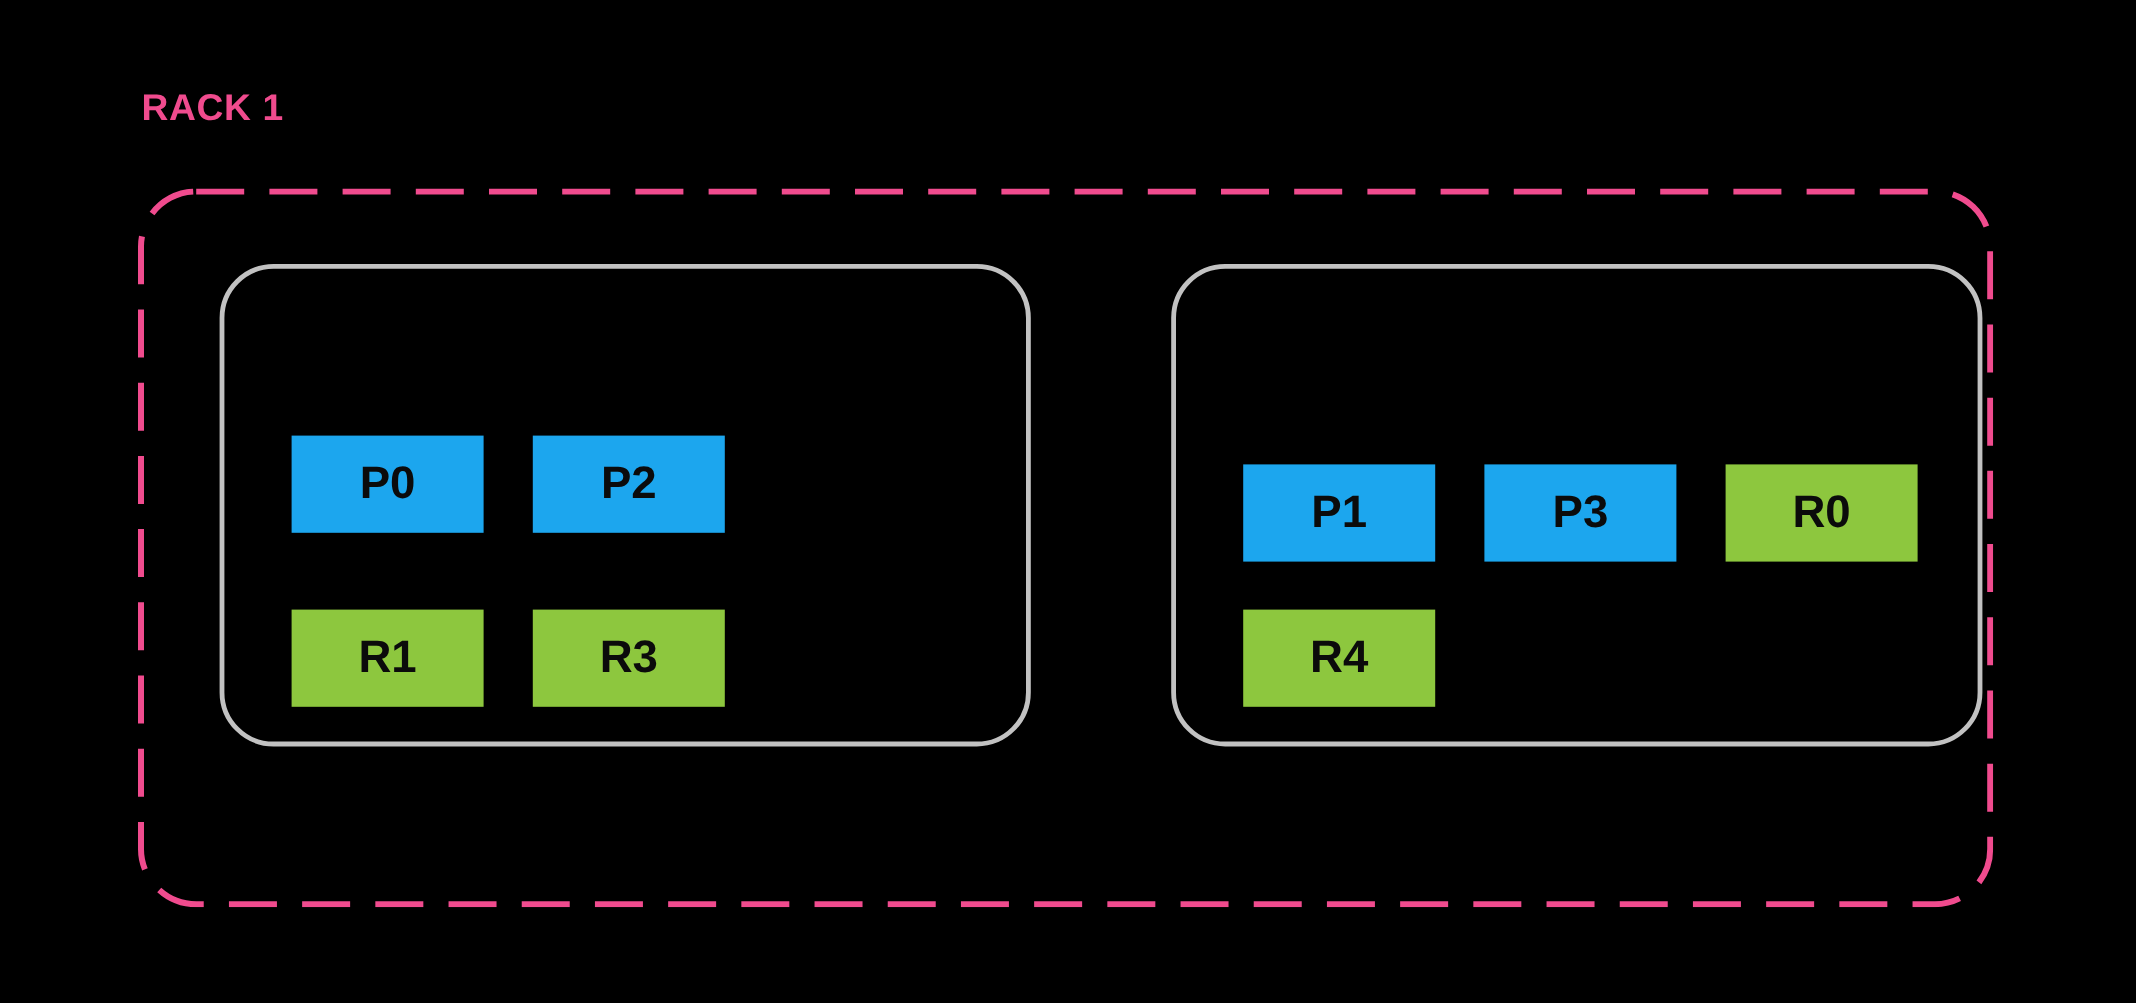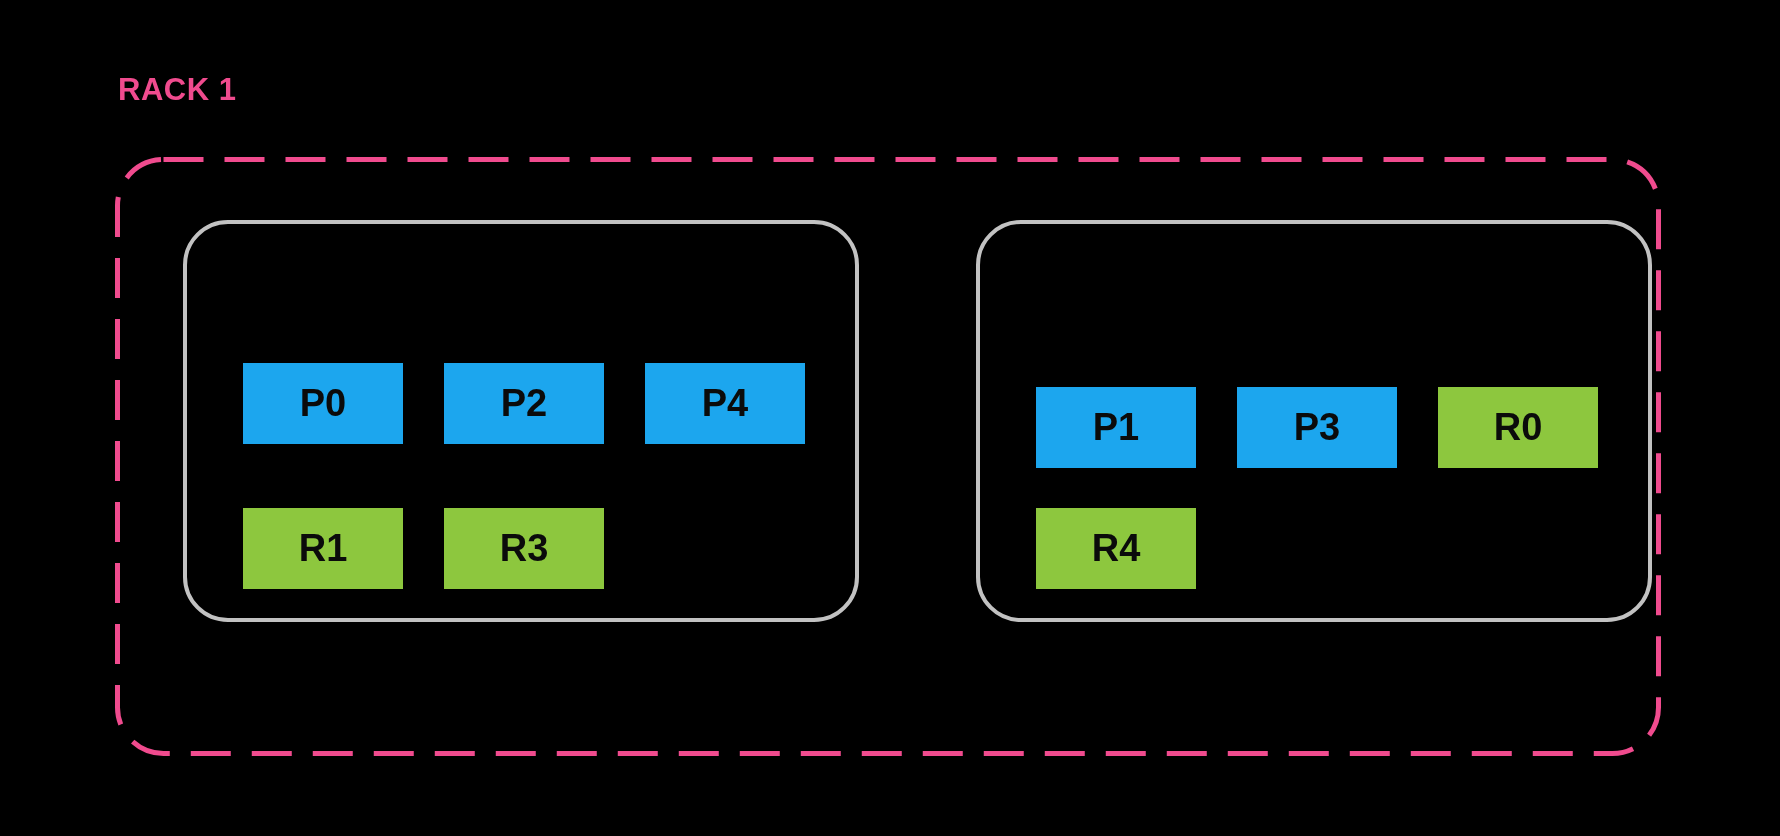--- a/index.html
+++ b/index.html
@@ -72,21 +72,20 @@
   <div class="rack-title">RACK 1</div>
 
   <svg class="rack-border-svg" viewBox="0 0 1546 599" xmlns="http://www.w3.org/2000/svg" aria-hidden="true">
     <rect x="2.5" y="2.5" width="1541" height="594" rx="46" ry="46" fill="none" stroke="#F04B8E" stroke-width="5" stroke-dasharray="40 21"></rect>
   </svg>
 
   <div class="host host-left">
     <div class="shard-row row-1">
       <div class="shard primary">P0</div>
       <div class="shard primary">P2</div>
-      <div class="shard primary">P4</div>
     </div>
     <div class="shard-row row-2">
       <div class="shard replica">R1</div>
       <div class="shard replica">R3</div>
     </div>
   </div>
 
   <div class="host host-right">
     <div class="shard-row row-1">
       <div class="shard primary">P1</div>

